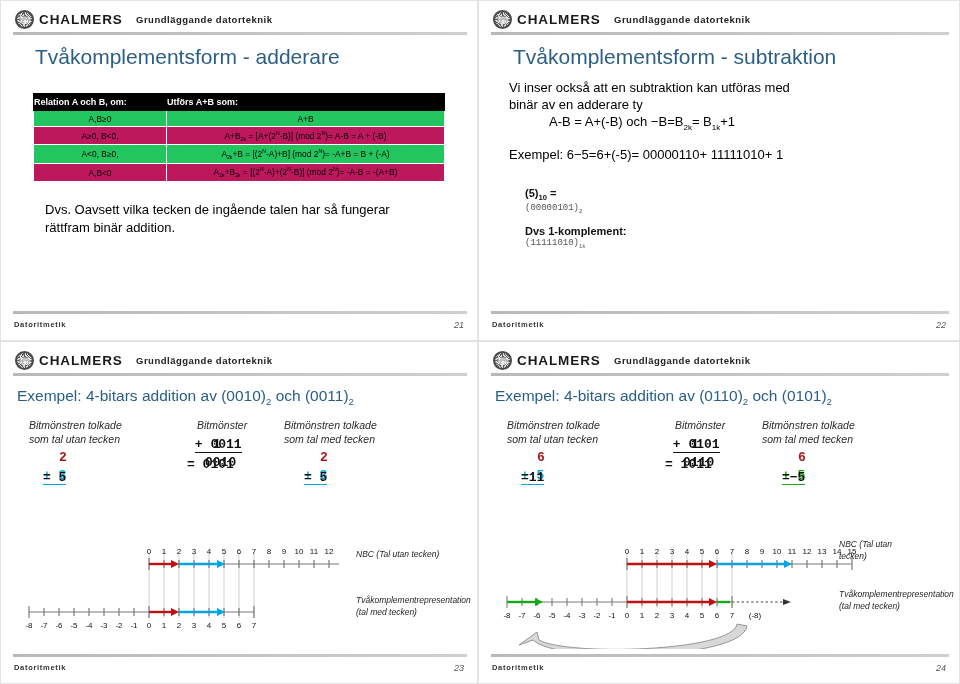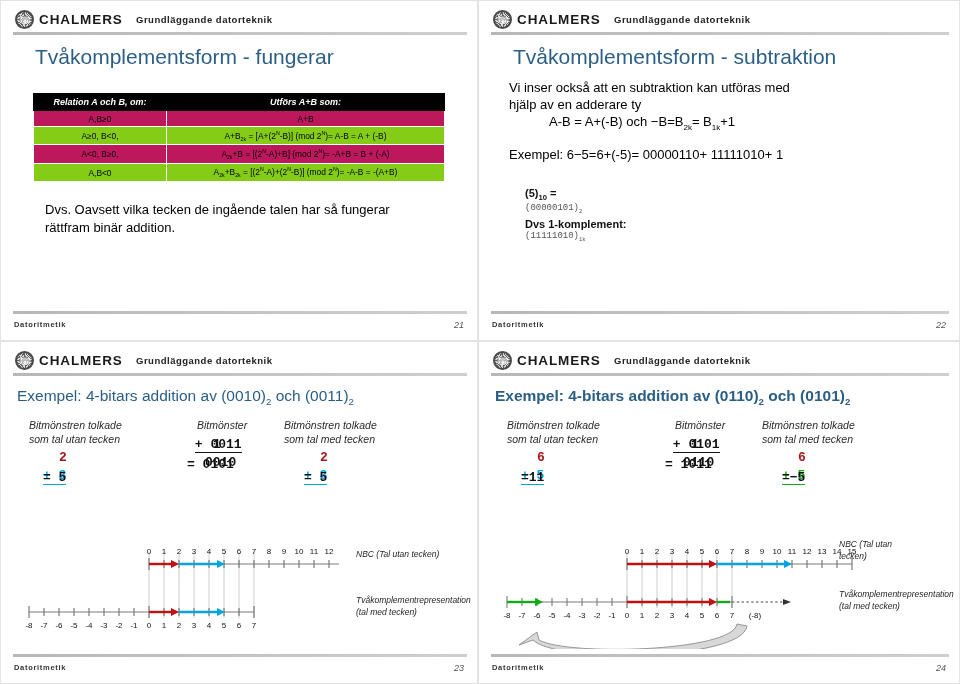--- a/index.html
+++ b/index.html
@@ -100,31 +100,30 @@
     position: absolute; left: 32px; top: 92px;
     width: 412px;
     border-collapse: collapse;
     font-size: 8.4px;
     color: #000;
   }
   table.tbl th {
     background: #000; color: #fff;
     font-size: 9px; font-weight: bold;
     padding: 3px 0 3px 0;
-    text-align: center;
+    text-align: left;
     border: 1px solid #000;
-    font-style: italic;
   }
   table.tbl td {
     text-align: center;
     padding: 2.5px 2px;
     border: 1px solid #ffffff;
   }
-  table.tbl tr.dark td { background: #be185d; }
-  table.tbl tr.light td { background: #84cc16; }
+  table.tbl tr.dark td { background: #22c55e; }
+  table.tbl tr.light td { background: #be185d; }
   table.tbl td.c1 { width: 133px; }
 
   .body-text {
     position: absolute;
     font-size: 13px; color: #000; line-height: 1.35;
   }
 
   
   .mono { font-family: "Liberation Mono", monospace; }
 
@@ -160,21 +159,21 @@
   <div class="slide s21">
     <div class="hdr">
       <div class="logo-wrap">
         <div class="seal"></div>
         <span class="brand">CHALMERS</span>
       </div>
       <div class="course">Grundläggande datorteknik</div>
       <div class="hdr-rule"></div>
     </div>
 
-    <div class="title" style="top:44px;">Tvåkomplementsform - fungerar</div>
+    <div class="title" style="top:44px;">Tvåkomplementsform - adderare</div>
 
     <table class="tbl">
       <thead>
         <tr>
           <th>Relation A och B, om:</th>
           <th>Utförs A+B som:</th>
         </tr>
       </thead>
       <tbody>
         <tr class="dark">
@@ -209,28 +208,28 @@
         <div class="seal"></div>
         <span class="brand">CHALMERS</span>
       </div>
       <div class="course">Grundläggande datorteknik</div>
       <div class="hdr-rule"></div>
     </div>
 
     <div class="title" style="top:44px;">Tvåkomplementsform - subtraktion</div>
 
     <div class="body-text" style="left:30px; top:78px;">Vi inser också att en subtraktion kan utföras med</div>
-    <div class="body-text" style="left:30px; top:95px;">hjälp av en adderare ty</div>
+    <div class="body-text" style="left:30px; top:95px;">binär av en adderare ty</div>
     <div class="body-text" style="left:70px; top:112px;">A-B = A+(-B) och −B=B<sub>2k</sub>= B<sub>1k</sub>+1</div>
     <div class="body-text" style="left:30px; top:145px;text-align:center;">Exempel: 6−5=6+(-5)=  00000110+ 11111010+ 1</div>
 
     <div style="position:absolute; left:46px; top:186px;">
       <div style="font-size:11px; font-weight:bold; color:#111;">(5)<sub style="font-size:.7em">10</sub> =</div>
       <div class="mono" style="font-size:9px; color:#555; margin-top:1px;">(00000101)<sub>2</sub></div>
-      <div style="font-size:11px; font-weight:bold; color:#111; margin-top:3px;">Dvs 1-komplement:</div>
+      <div style="font-size:11px; font-weight:bold; color:#111; margin-top:10px;">Dvs 1-komplement:</div>
       <div class="mono" style="font-size:9px; color:#555; margin-top:1px;">(11111010)<sub>1k</sub></div>
     </div>
 
     <div class="ftr-rule"></div>
     <div class="ftr-left">Datoritmetik</div>
     <div class="ftr-right">22</div>
   </div>
 
   <div class="slide s23">
     <div class="hdr">
@@ -385,21 +384,21 @@
   <div class="slide s24">
     <div class="hdr">
       <div class="logo-wrap">
         <div class="seal"></div>
         <span class="brand">CHALMERS</span>
       </div>
       <div class="course">Grundläggande datorteknik</div>
       <div class="hdr-rule"></div>
     </div>
 
-    <div class="title-sm" style="top:45px;font-weight:bold;">Exempel: 4-bitars addition av (0110)<sub>2</sub> och (0101)<sub>2</sub></div>
+    <div class="title-sm" style="top:45px;">Exempel: 4-bitars addition av (0110)<sub>2</sub> och (0101)<sub>2</sub></div>
 
     <div class="colhead" style="left:28px; top:76px; width:140px;">Bitmönstren tolkade
 som tal utan tecken</div>
     <div class="colhead" style="left:196px; top:76px;">Bitmönster</div>
     <div class="colhead" style="left:283px; top:76px; width:150px;">Bitmönstren tolkade
 som tal med tecken</div>
 
     <div style="position:absolute; left:42px; top:108px;">
       <div class="sum red" style="position:relative; left:16px;">6</div>
       <div class="sum cyan ul" style="display:inline-block; margin-top:3px;">+ 5</div>

